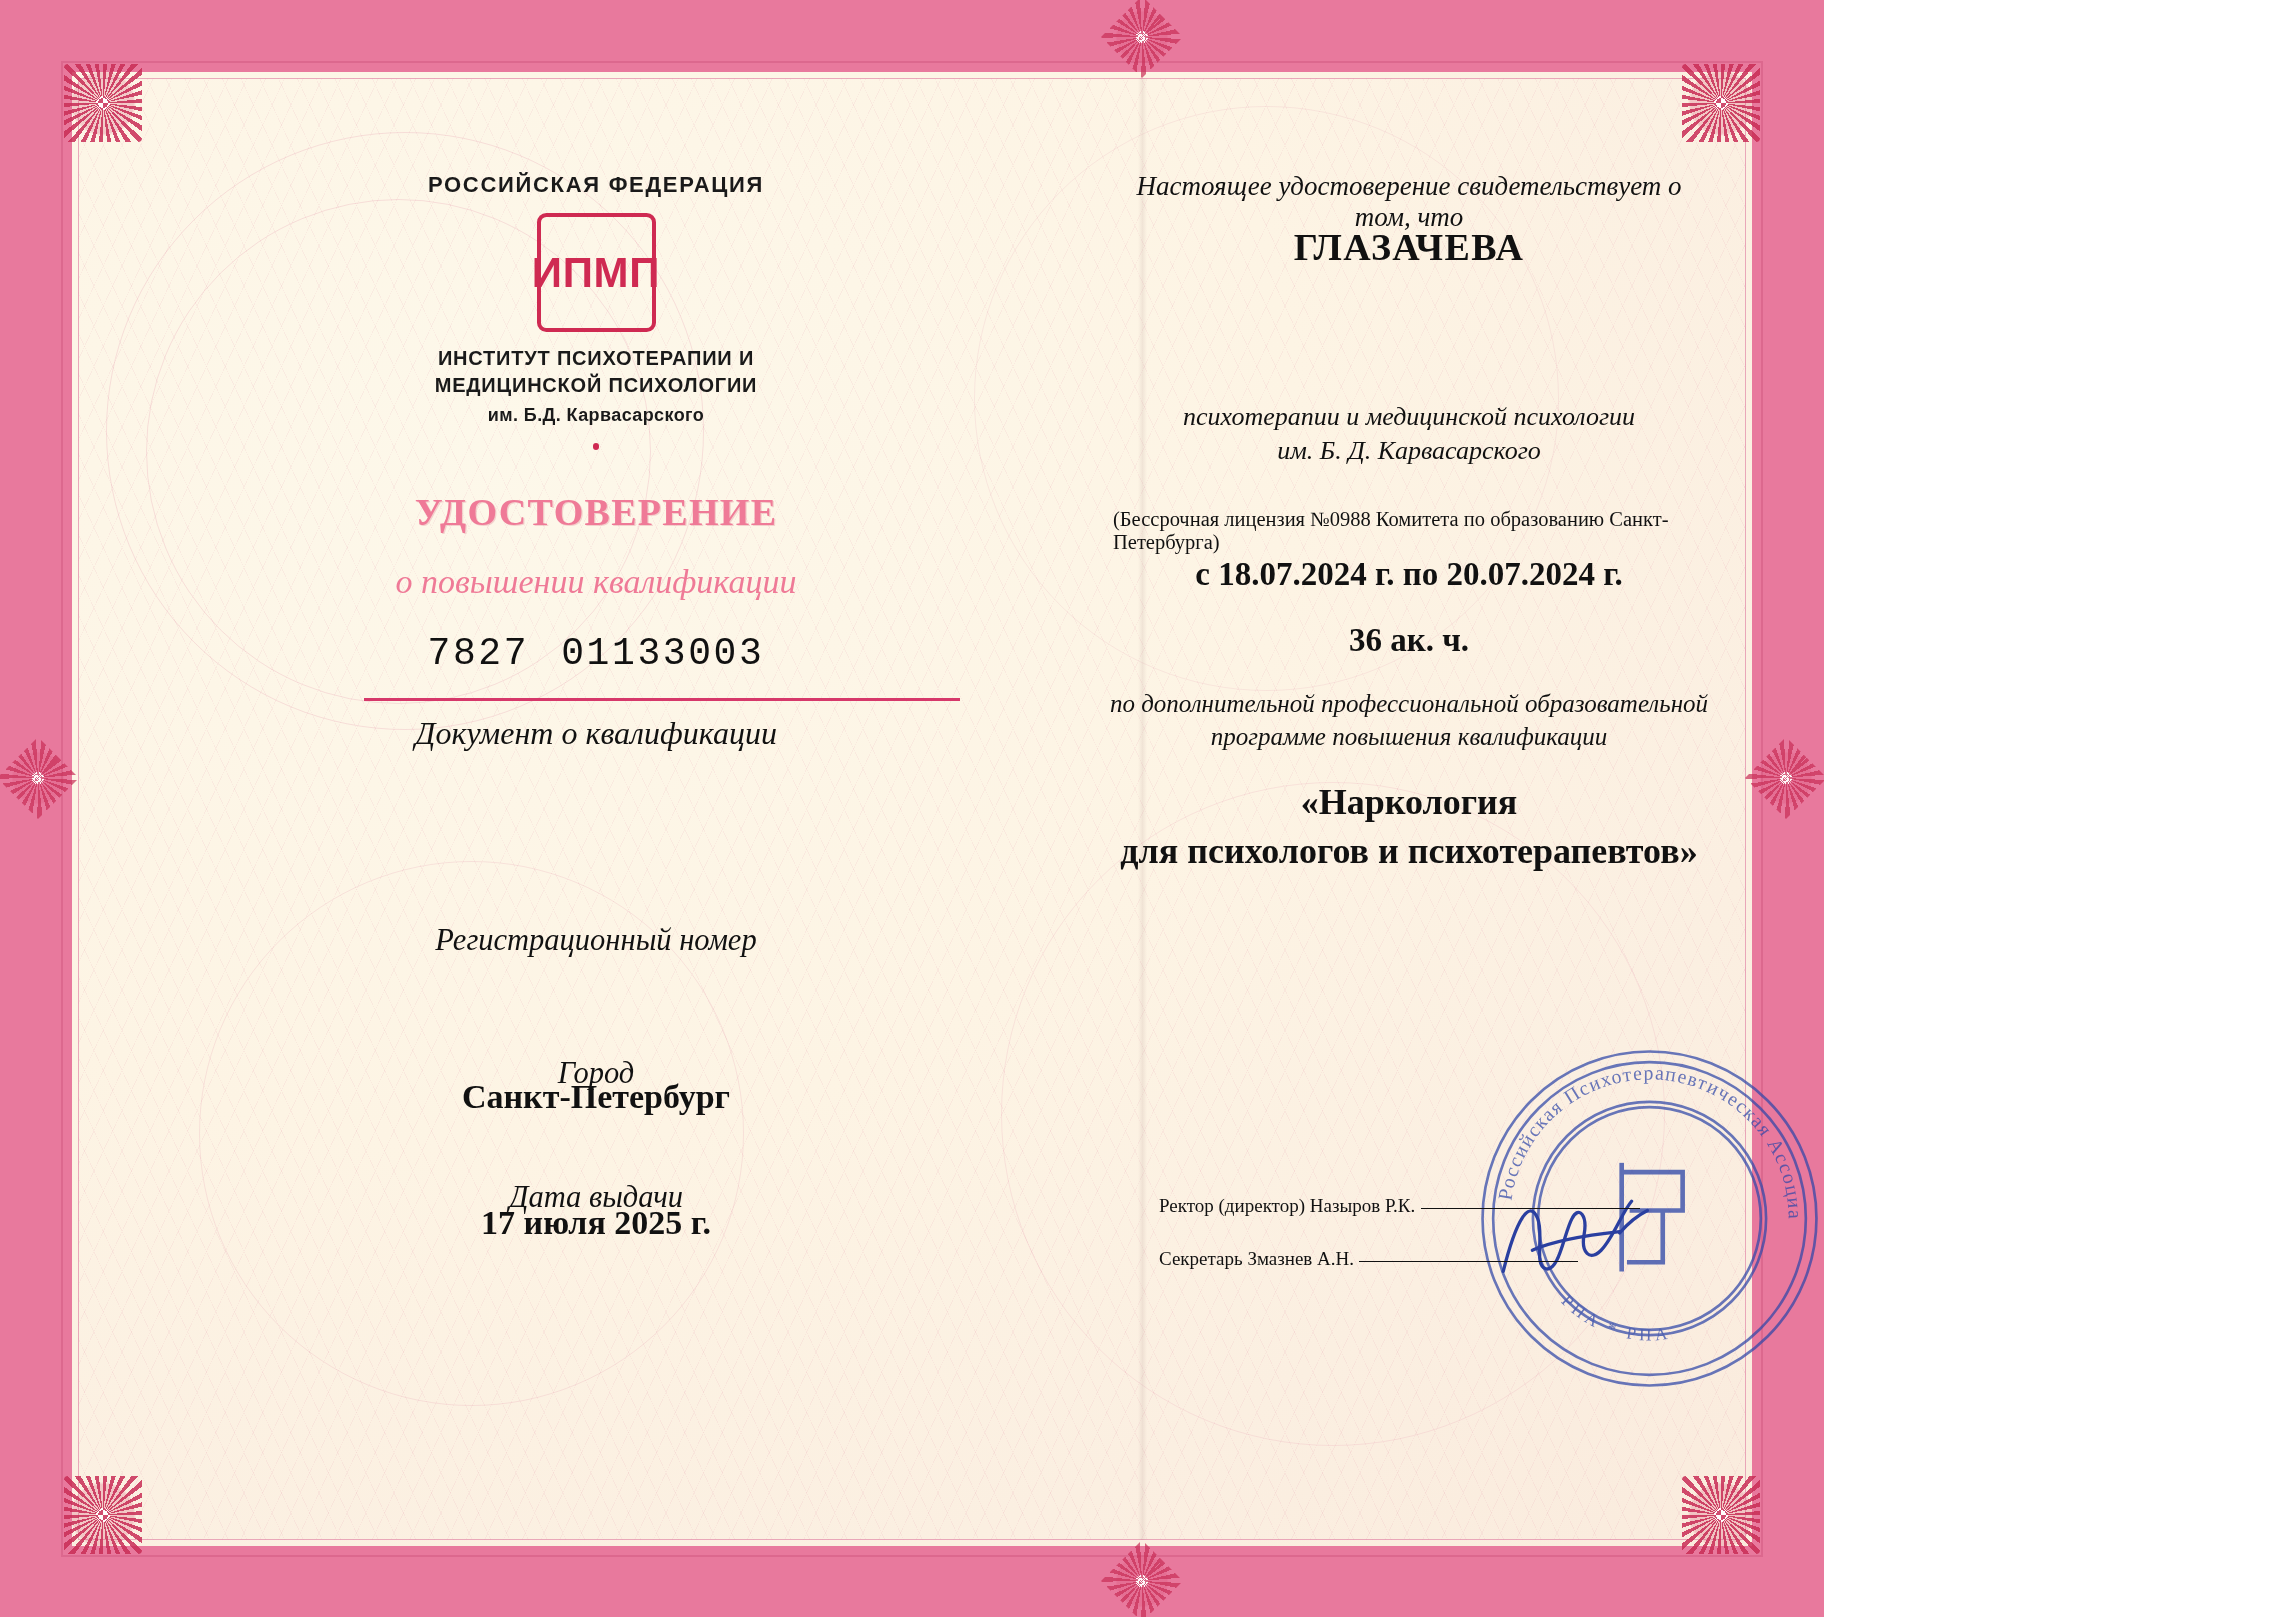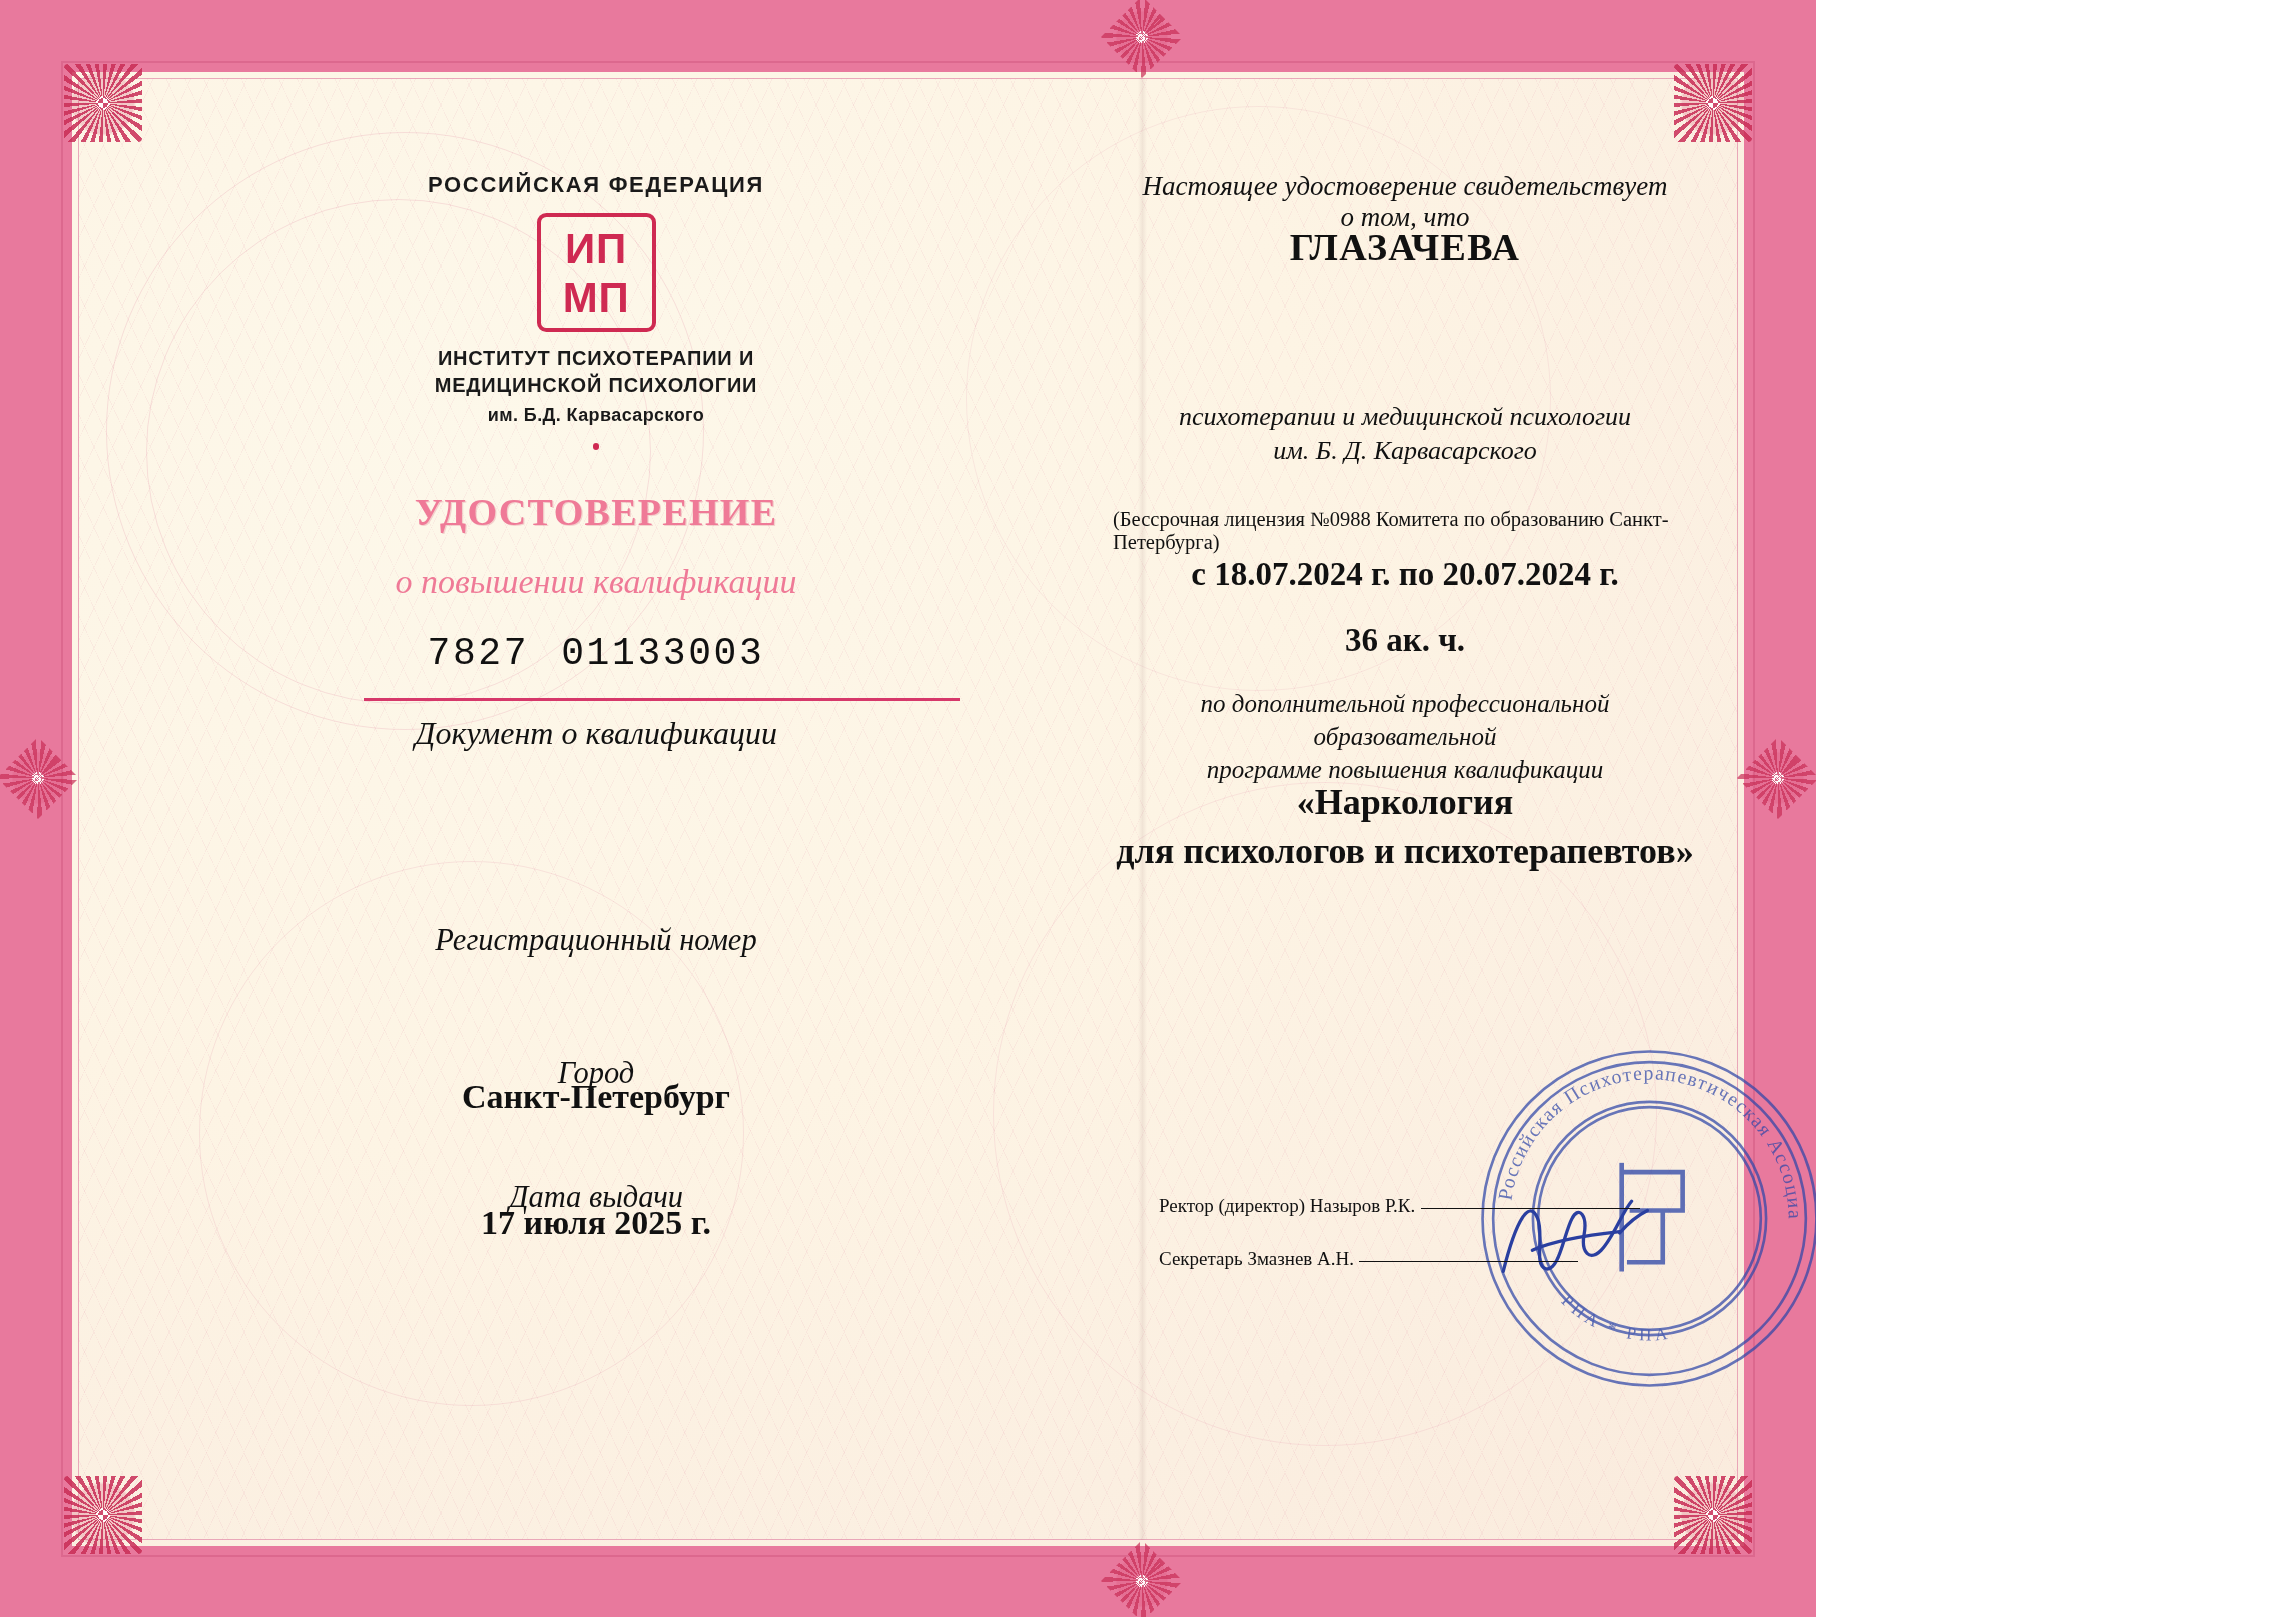--- a/index.html
+++ b/index.html
@@ -11,20 +11,21 @@
     font-family: "Liberation Serif", serif;
   }
   .page {
     position: relative;
     width: 1816px;
     height: 1618px;
     background:
       radial-gradient(ellipse at 20% 30%, #fdf6e4 0%, #fdf3e2 40%, #fbeee0 70%, #faeadd 100%),
       #fdf4e6;
     overflow: hidden;
+    padding-left: 8px;
   }
 
   
   .border-outer {
     position: absolute;
     inset: 0;
     background:
       repeating-linear-gradient(90deg, rgba(214,74,112,0.55) 0 1.3px, rgba(255,255,255,0) 1.3px 4.6px),
       repeating-linear-gradient(0deg, rgba(214,74,112,0.45) 0 1.3px, rgba(255,255,255,0) 1.3px 4.6px),
       linear-gradient(180deg, #e0淡 0%, #e07a9c 100%);
@@ -151,21 +152,21 @@
   .logo-text {
     position: absolute;
     inset: 0;
     color: #cf2a52;
     font-family: "Liberation Sans", sans-serif;
     font-weight: 700;
     font-size: 42px;
     line-height: 49px;
     letter-spacing: 0.7px;
     display: flex;
-    flex-direction: column;
+    flex-direction: row;
     align-items: center;
     justify-content: center;
     white-space: pre;
   }
   .inst-name {
     position: absolute;
     left: 0; right: 0;
     top: 246px;
     text-align: center;
     font-family: "Liberation Sans", sans-serif;

